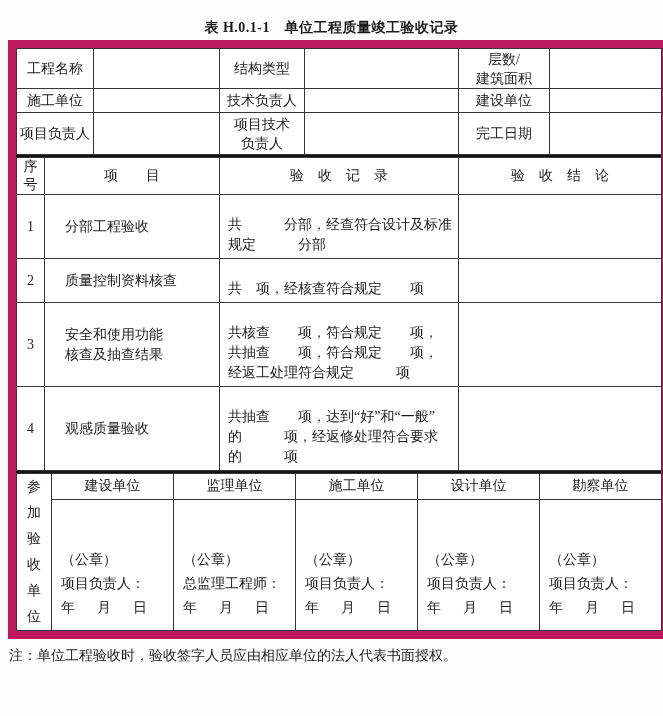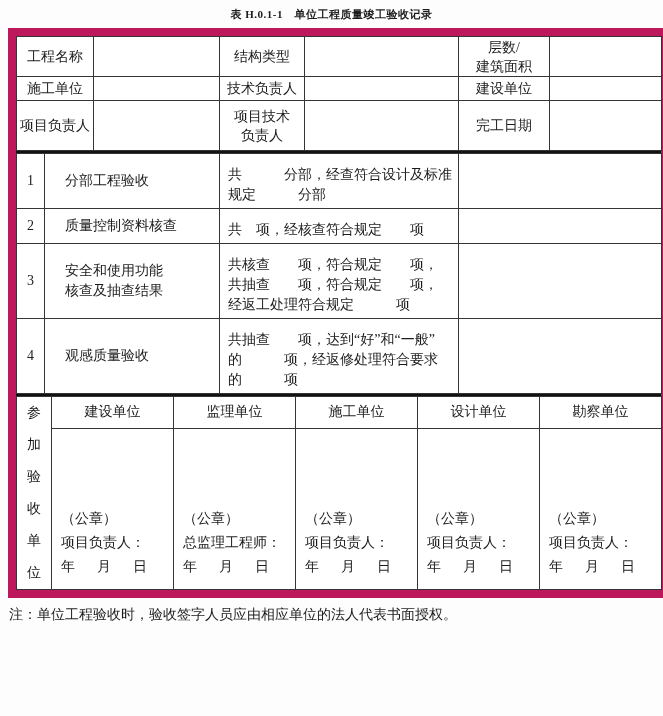--- a/index.html
+++ b/index.html
@@ -2,39 +2,39 @@
 <html><head>
 <meta charset="utf-8">
 <style>
   html,body{margin:0;padding:0;}
   body{
     width:663px;height:716px;background:#fdfdfd;
     font-family:"Liberation Serif","DejaVu Serif",serif;
     color:#1c1c1c;-webkit-font-smoothing:antialiased;
   }
   .title{
-    text-align:center;font-weight:bold;font-size:11px;
-    padding-top:7px;height:21px;letter-spacing:.5px;
+    text-align:center;font-weight:bold;font-size:14px;
+    padding-top:19px;height:21px;letter-spacing:.5px;
   }
   .form{
     margin-left:8px;width:645px;border:8px solid #be185d;background:#fff;
   }
   table{border-collapse:collapse;table-layout:fixed;width:645px;}
   td,th{
     border:1px solid #353535;font-size:14px;font-weight:normal;
     padding:0;overflow:hidden;vertical-align:middle;
   }
   .sep{height:2px;background:#121212;}
   .lab{text-align:center;line-height:19px;}
   .num{text-align:center;}
   .name{padding-left:20px;text-align:left;line-height:20px;}
-  .rec{padding:11px 4px 3px 8px;line-height:20px;text-align:left;}
+  .rec{padding:20px 4px 3px 8px;line-height:20px;text-align:left;}
   .hdr{text-align:center;}
   .vcell{text-align:center;}
-  .vtext{width:16px;margin:0 auto;word-break:break-all;line-height:32px;font-size:14px;}
+  .vtext{width:16px;margin:0 auto;word-break:break-all;line-height:26px;font-size:14px;}
   .sig{vertical-align:bottom;padding:0 2px 10px 9px;line-height:24px;text-align:left;}
   .sig .date{letter-spacing:4px;}
   .note{margin:8px 0 0 9px;font-size:14px;}
 </style>
 </head>
 <body>
 
 <div class="title">表 H.0.1-1　单位工程质量竣工验收记录</div>
 
 <div class="form">
@@ -61,21 +61,21 @@
       <td></td>
     </tr>
     <tr style="height:24px">
       <td class="lab">施工单位</td>
       <td></td>
       <td class="lab">技术负责人</td>
       <td></td>
       <td class="lab">建设单位</td>
       <td></td>
     </tr>
-    <tr style="height:50px">
+    <tr style="height:42px">
       <td class="lab">项目负责人</td>
       <td></td>
       <td class="lab">
         <div>项目技术</div>
         <div>负责人</div>
       </td>
       <td></td>
       <td class="lab">完工日期</td>
       <td></td>
     </tr>
@@ -85,20 +85,26 @@
   <div class="sep"></div>
 
   <table>
     <colgroup>
       <col style="width:28px">
         <col style="width:175px">
         <col style="width:239px">
         <col style="width:203px">
     </colgroup>
     <tbody>
+        <tr style="height:24px">
+      <th class="hdr">序号</th>
+      <th class="hdr">项　　目</th>
+      <th class="hdr">验　收　记　录</th>
+      <th class="hdr">验　收　结　论</th>
+    </tr>
     <tr style="height:52px">
       <td class="num">1</td>
       <td class="name">分部工程验收</td>
       <td class="rec">
         <div>共　　　分部，经查符合设计及标准</div>
         <div>规定　　　分部</div>
       </td>
       <td></td>
     </tr>
     <tr style="height:35px">

